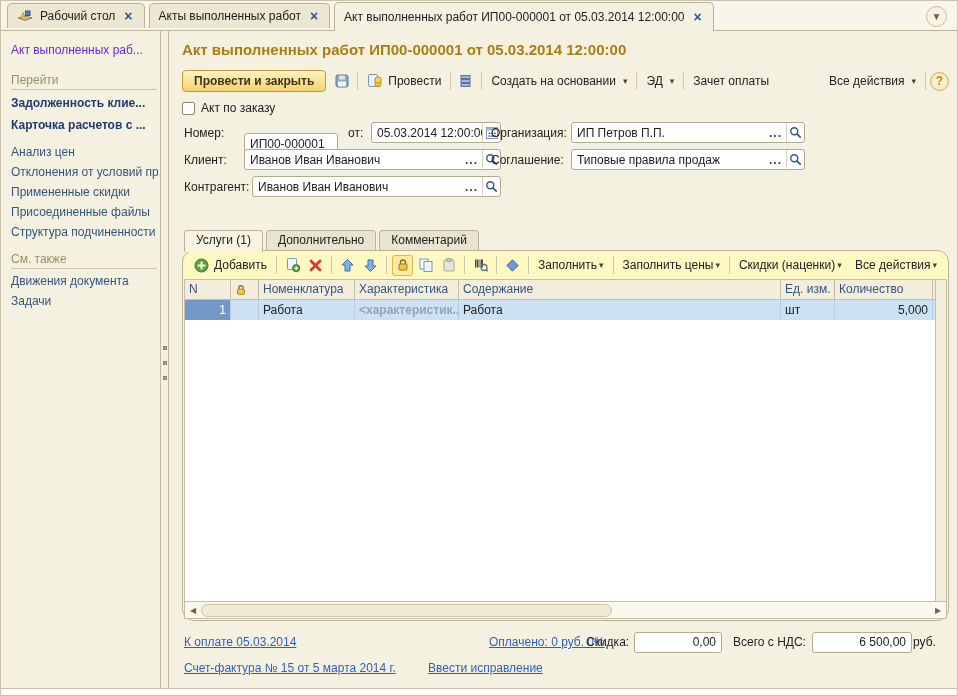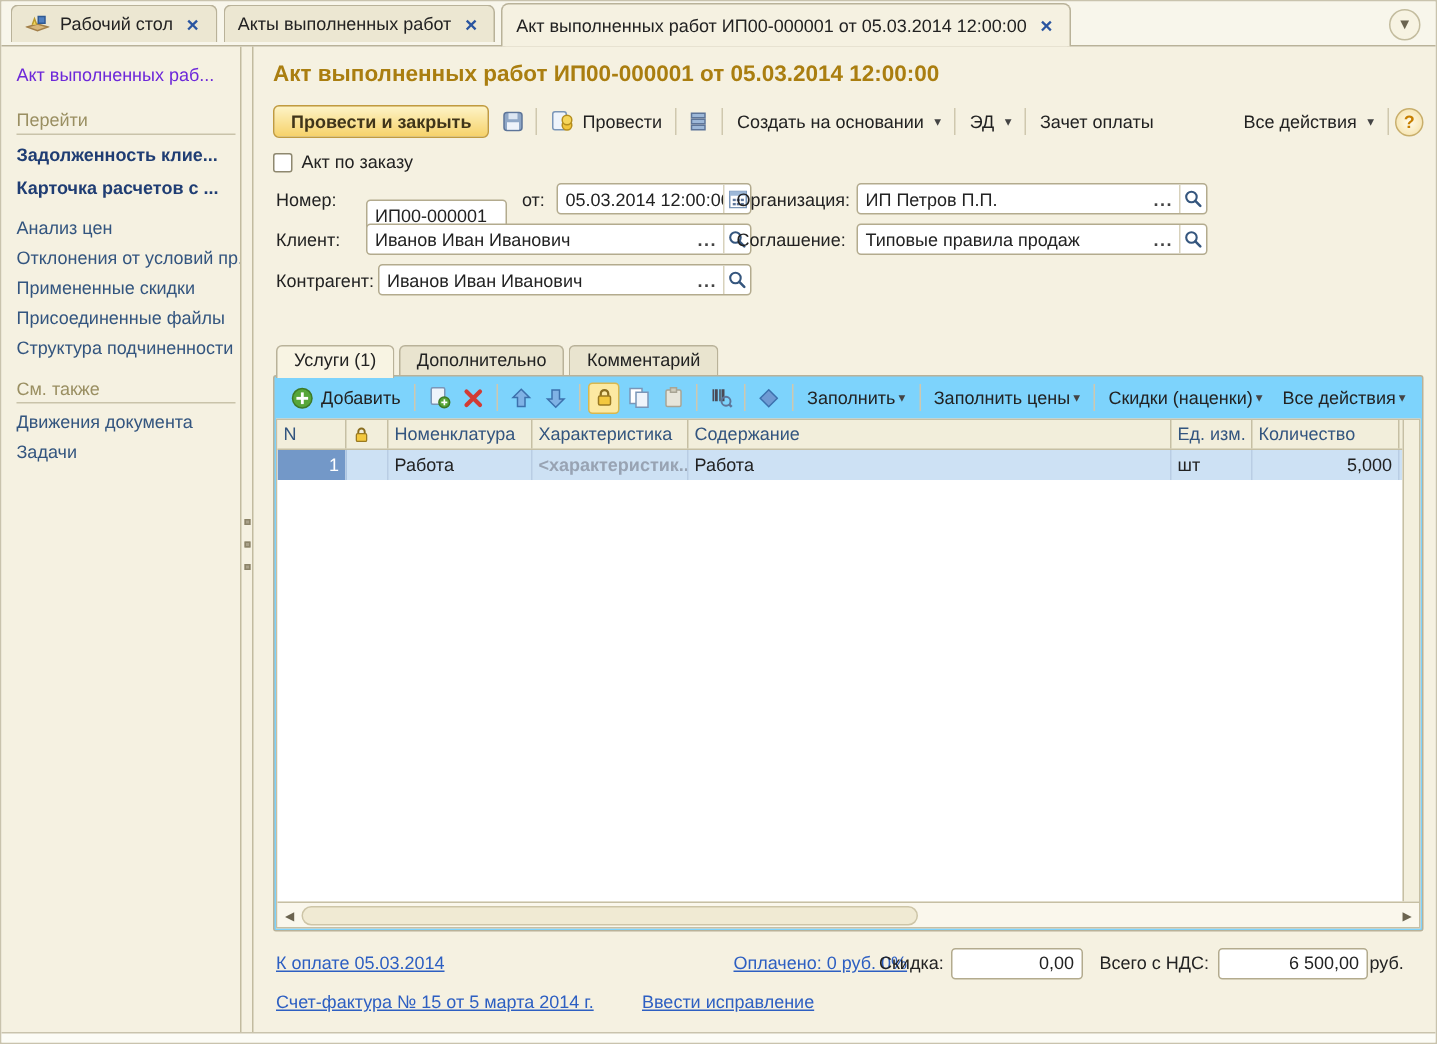--- a/index.html
+++ b/index.html
@@ -68,22 +68,22 @@
   .field .mag-btn, .field .cal-btn { width:18px; height:100%; display:flex; align-items:center;
     justify-content:center; border-left:1px solid #d8d2bc; }
 
   
   .subtabs { display:flex; margin-top:25px; padding-left:2px; flex:0 0 21px; position:relative; z-index:2;align-items:flex-end; }
   .subtab { height:20px; line-height:19px; padding:0 11px; border:1px solid #b9b299; border-bottom:none;
     border-radius:4px 4px 0 0; background:#e9e4cf; margin-right:3px; white-space:nowrap; }
   .subtab.active { background:#f8f4e3; height:22px; margin-bottom:-2px; font-weight:normal; }
 
   
-  .groupbox { flex:1; min-height:0; border:1px solid #b9b299; border-radius:2px;
-    background:#7dd3fc; display:flex; flex-direction:column; }
+  .groupbox { flex:1; min-height:0; border:1px solid #b9b299; border-radius:12px;
+    background:#fef9c3; display:flex; flex-direction:column; }
   .cmdbar { height:28px; flex:0 0 28px; display:flex; align-items:center; padding:0 6px; }
   .cmd-ibtn { display:flex; align-items:center; justify-content:center; width:21px; height:21px; margin:0 1px; }
   .lock-toggled { background:#fce9a2; border:1px solid #d9b84e; border-radius:3px; }
   .cmd-txt { display:flex; align-items:center; padding:0 5px; white-space:nowrap; }
 
   .table-zone { flex:1; min-height:0; display:flex; flex-direction:column;
     border:1px solid #c6bfa4; margin:0 1px 1px 1px; background:#fff; }
   .upper { flex:1; min-height:0; display:flex; }
   .grid { flex:1; min-width:0; display:flex; flex-direction:column; }
   .gridhead { display:flex; height:20px; flex:0 0 20px; background:#f2eedb; border-bottom:1px solid #c6bfa4; }

